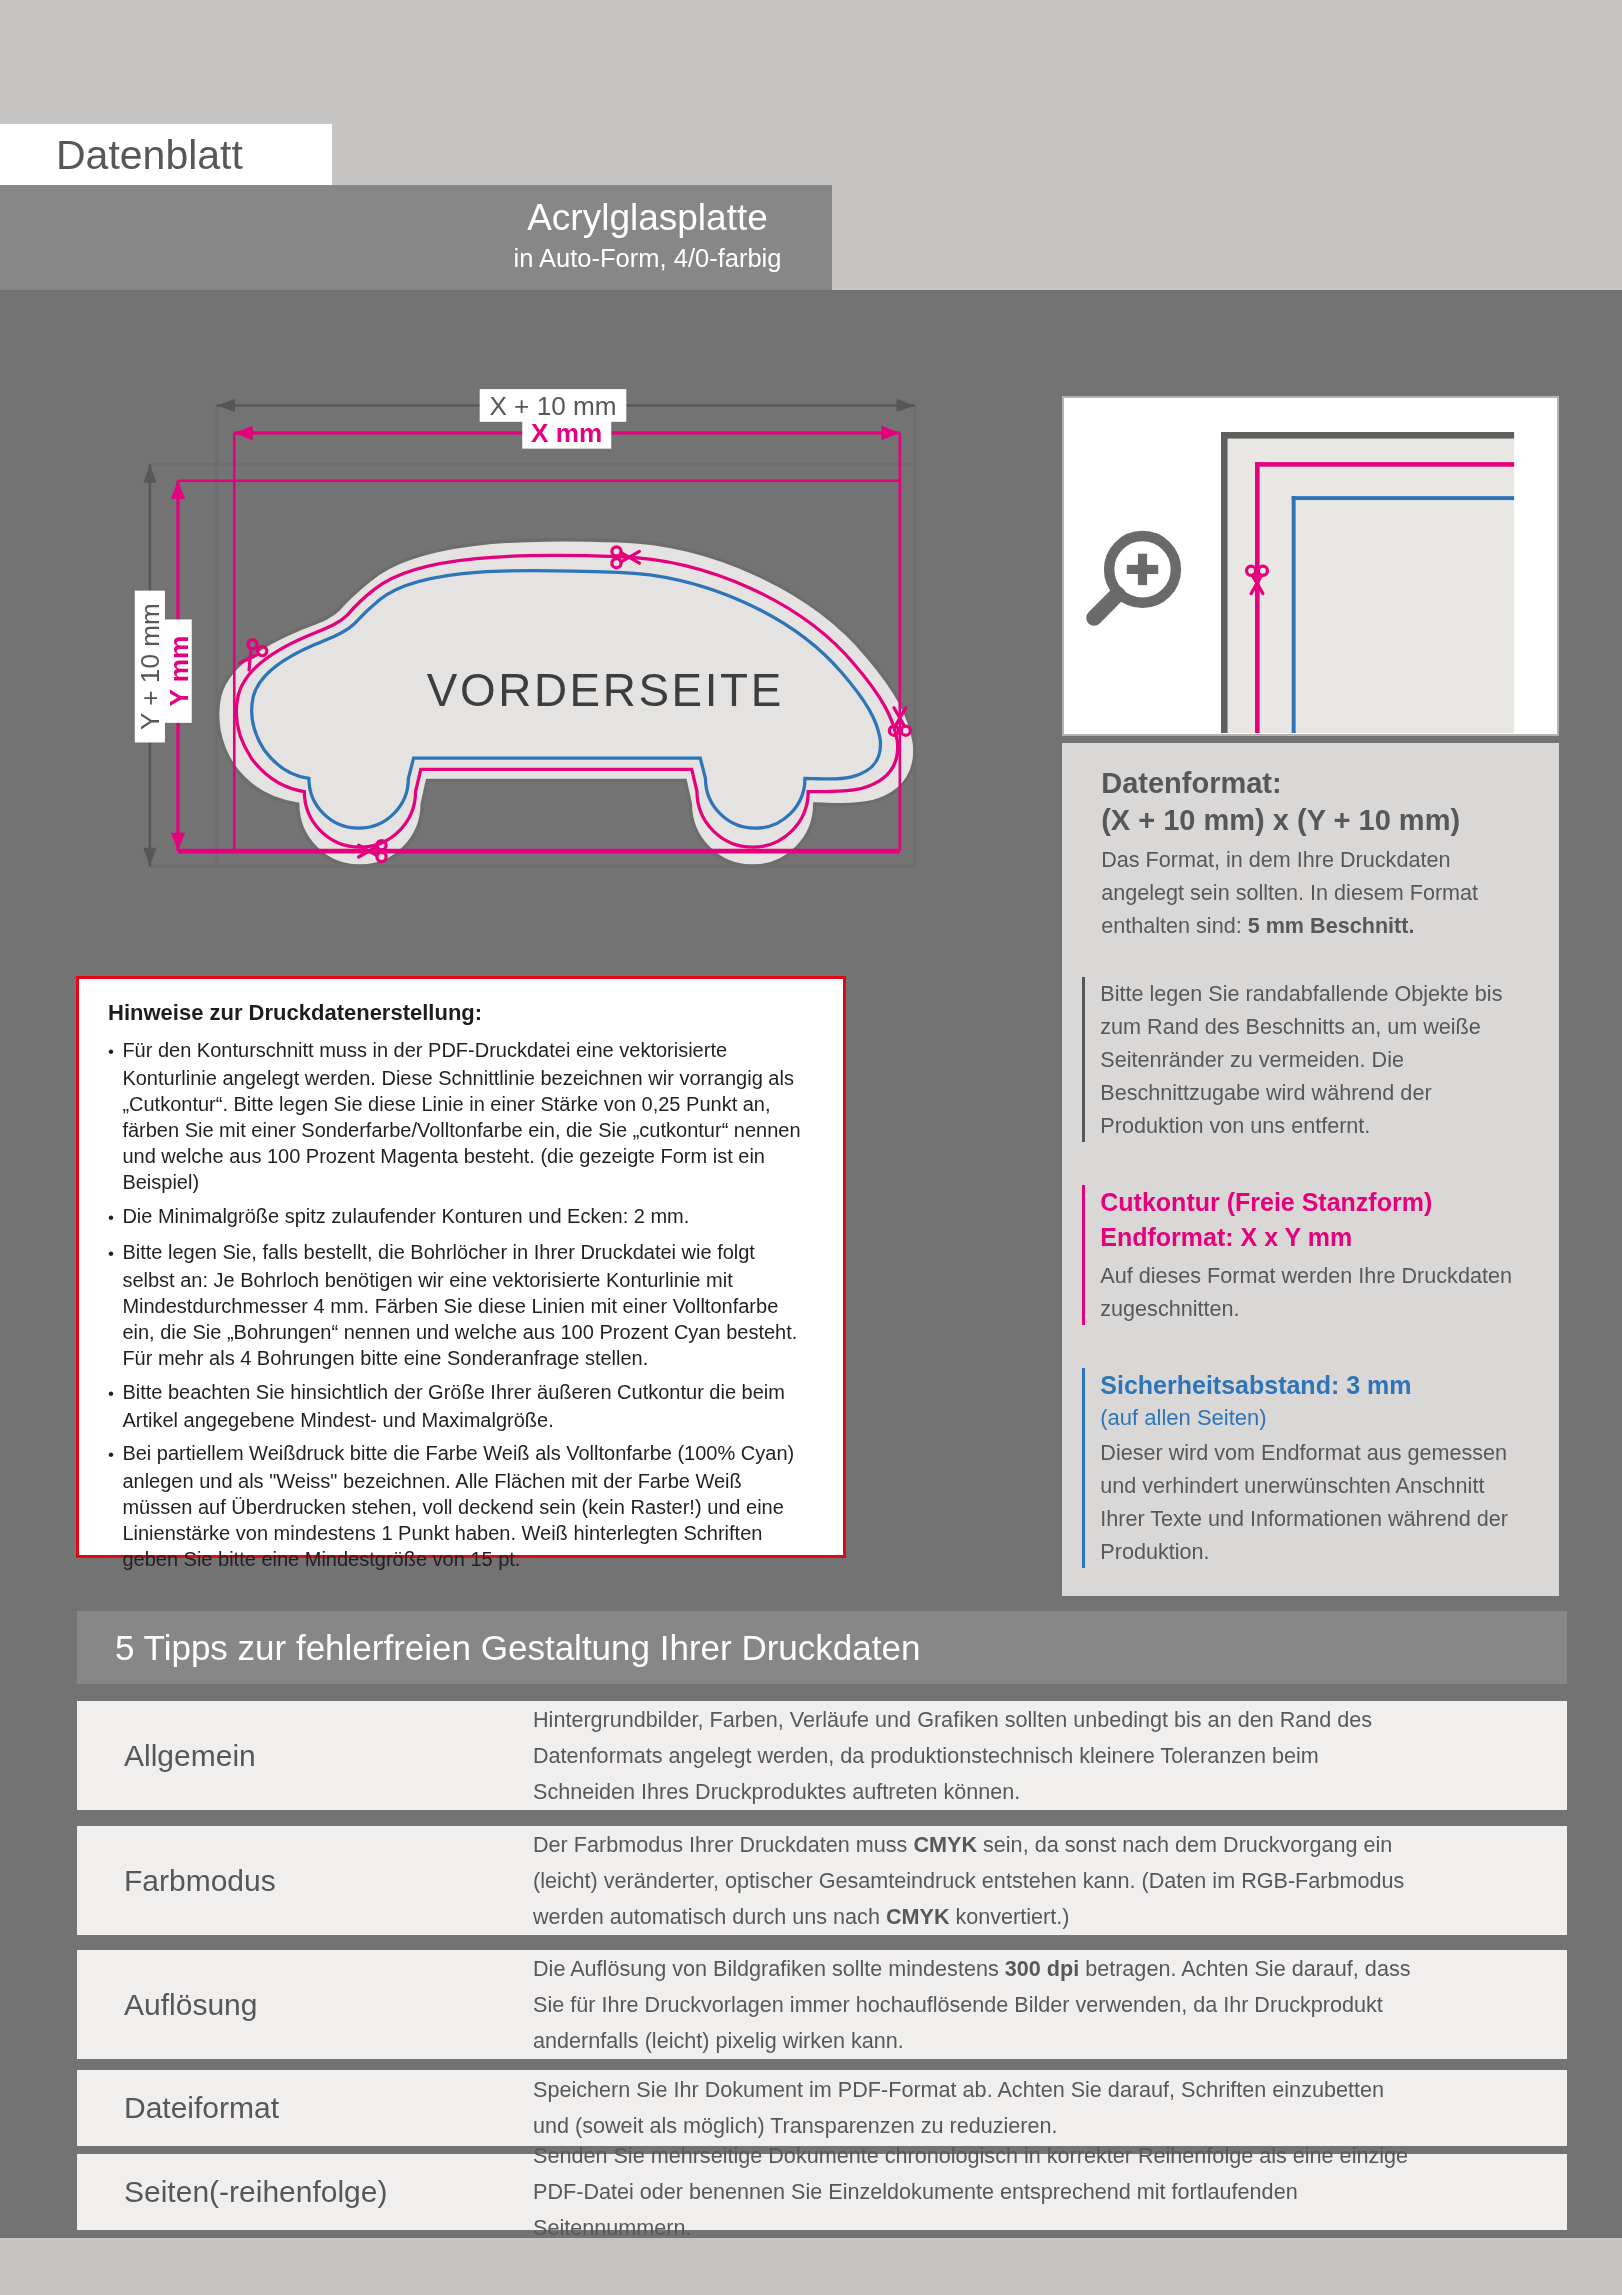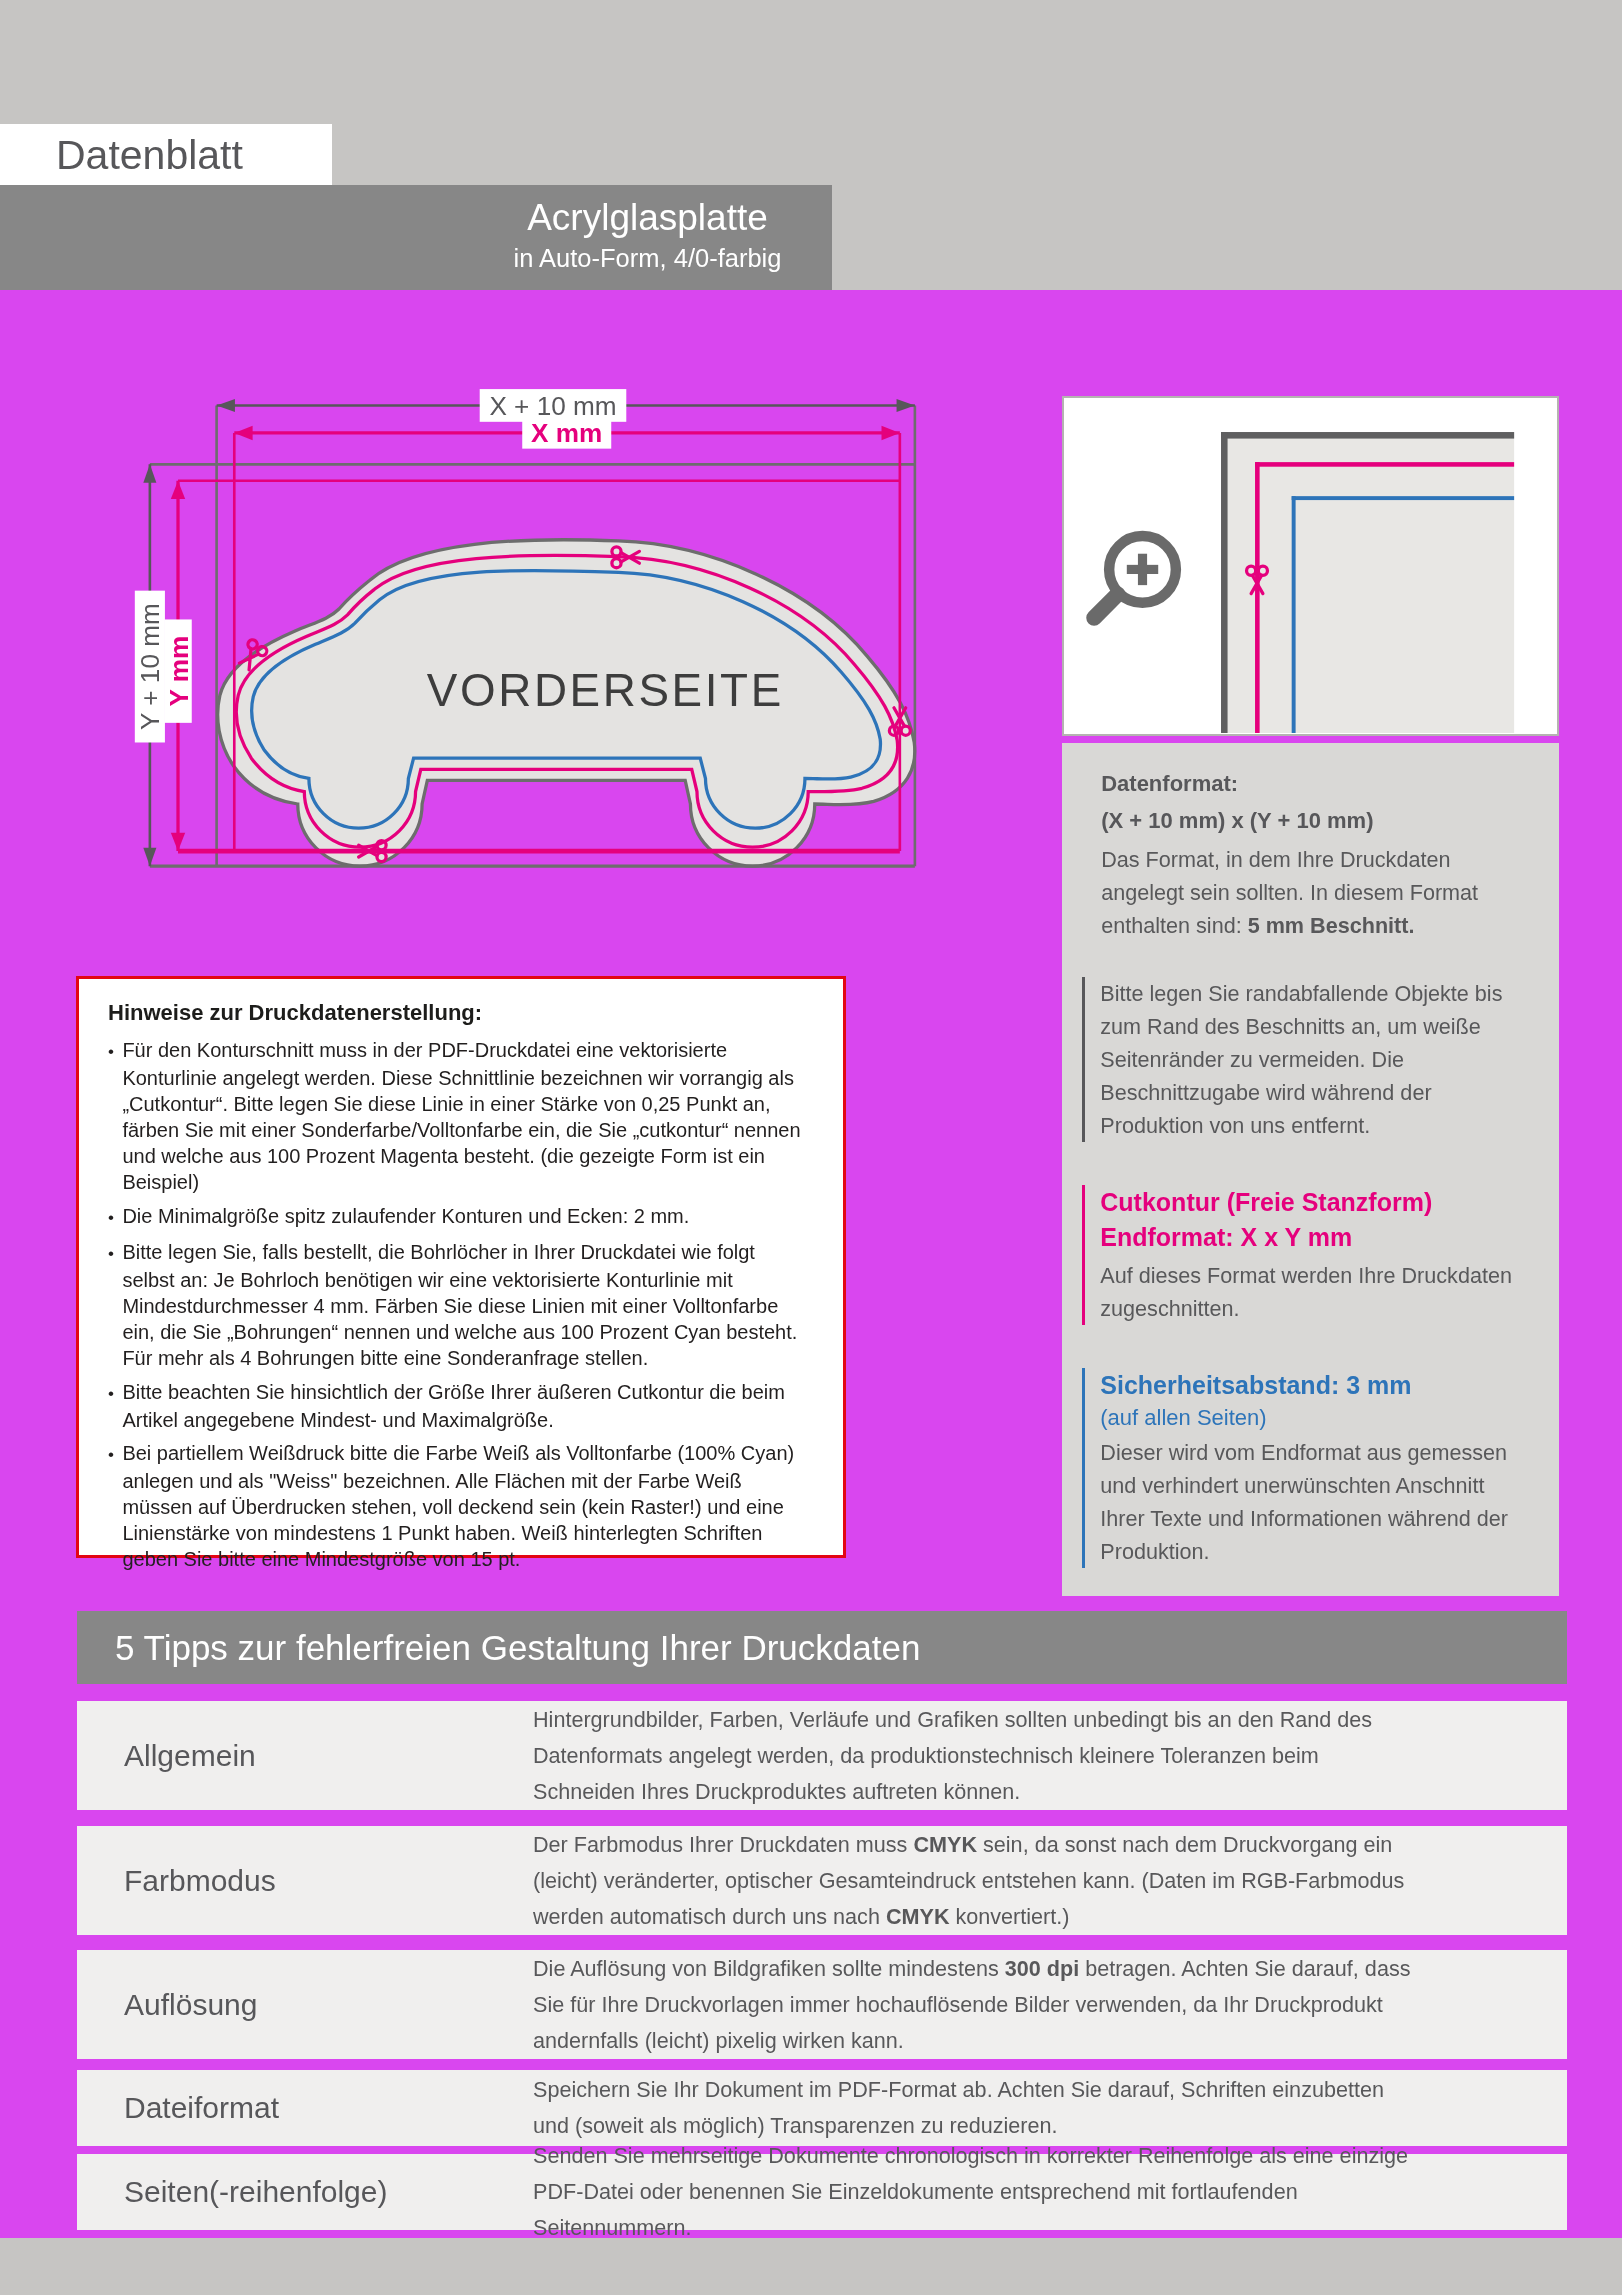--- a/index.html
+++ b/index.html
@@ -1,16 +1,16 @@
 <!DOCTYPE html>
 <html style="font-size:10.5px"><head>
 <meta charset="utf-8">
 <style>
   html,body{margin:0;padding:0;background:#ffffff;}
-  .page{position:relative;width:1623px;height:2295px;background:#d946ef;
+  .page{position:relative;width:1623px;height:2295px;background:#737373;
         font-family:"Liberation Sans","DejaVu Sans",sans-serif;overflow:hidden;}
 
   
   .top-band{position:absolute;left:0;top:0;width:1623px;height:290px;background:#c6c5c3;}
   .sheet-box{position:absolute;left:0;top:124px;width:332px;height:62px;background:#ffffff;}
   .sheet-box span{display:block;padding-left:56px;line-height:62px;font-size:41px;color:#57575a;}
   .prod-band{position:absolute;left:0;top:185px;width:832px;height:105px;background:#878787;}
   .prod-inner{position:absolute;left:412px;top:9.2px;width:471px;text-align:center;color:#ffffff;}
   .prod-title{font-size:37px;line-height:47px;font-weight:400;}
   .prod-sub{font-size:25.5px;line-height:34px;font-weight:400;}
@@ -20,21 +20,21 @@
 
   
   .detail-box{position:absolute;left:1062px;top:396px;width:497px;height:340px;background:#ffffff;
               border:2.6px solid #b5b3b1;box-sizing:border-box;}
   .detail-box svg{display:block;width:492px;height:335px;}
 
   
   .info-panel{position:absolute;left:1062px;top:743px;width:497px;height:853px;background:#d9d8d6;
               box-sizing:border-box;padding:22px 26px 0 19.6px;color:#57575a;}
   .info-panel .plain{margin-left:19.6px;}
-  .ip-h{font-size:22px;line-height:37px;font-weight:bold;color:#57575a;}
+  .ip-h{font-size:29px;line-height:37px;font-weight:bold;color:#57575a;}
   .ip-p{font-size:21.6px;line-height:33px;color:#58585a;margin-top:3.9px;}
   .ip-block{margin-top:35px;padding-left:15.7px;border-left:3.3px solid #57575a;}
   .ip-block.magenta{border-left-color:#e5007d;margin-top:43px;}
   .ip-block.blue{border-left-color:#2d74b9;margin-top:43px;}
   .ip-ht{font-size:25px;line-height:35px;font-weight:bold;}
   .t-magenta{color:#e5007d;}
   .t-blue{color:#2d74b9;}
   .ip-sub{font-size:22px;line-height:29px;}
 
   

